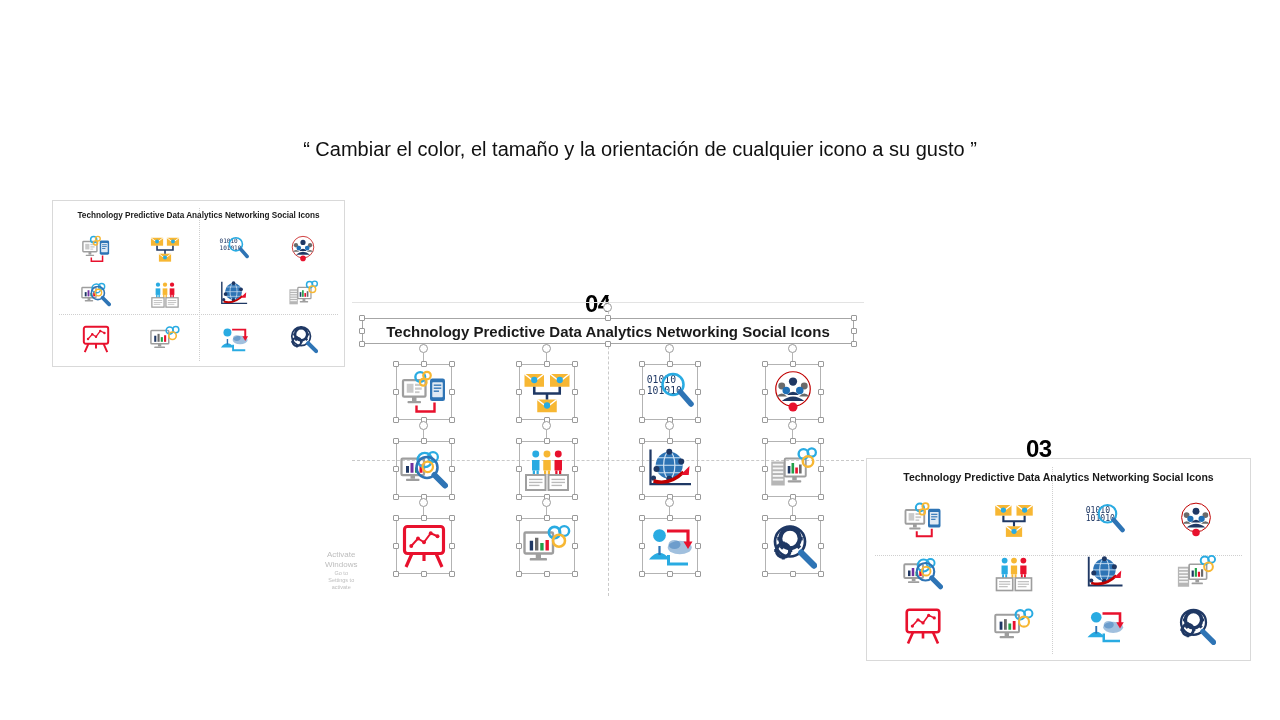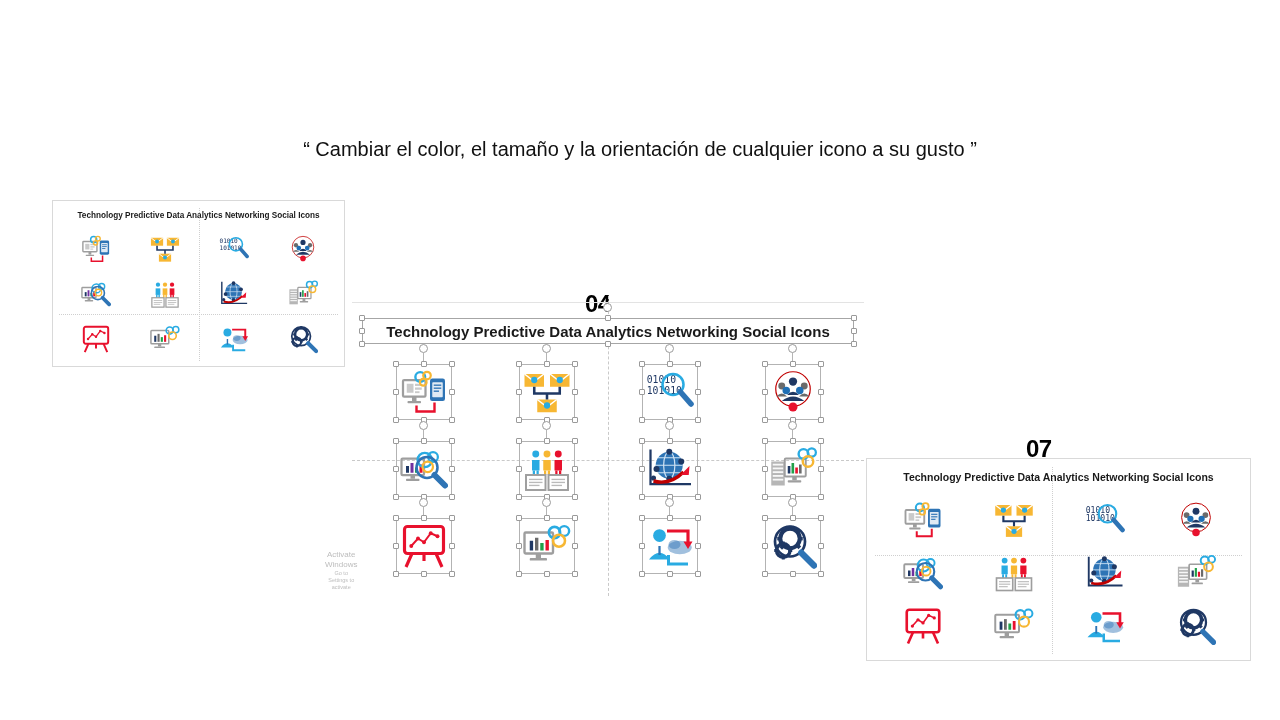--- a/index.html
+++ b/index.html
@@ -195,21 +195,21 @@
 </style>
 </head>
 <body>
 
 <div id="slide">
 
   <div class="slide-subtitle">“ Cambiar el color, el tamaño y la orientación de cualquier icono a su gusto ”</div>
 
   <div class="step-number" id="step-01">01</div>
   <div class="step-number" id="step-02">04</div>
-  <div class="step-number" id="step-03">07</div>
+  <div class="step-number" id="step-03">03</div>
 
   <div class="panel" id="panel-01">
     <div class="panel-title">Technology Predictive Data Analytics Networking Social Icons</div>
     <div class="divider-v"></div>
     <div class="divider-h"></div>
     <div class="icon-grid">
         <div class="icon-cell" title="Monitor and mobile with gears">
           <svg width="30" height="30" viewBox="0 0 64 64" xmlns="http://www.w3.org/2000/svg">
     <rect x="4" y="16" width="30" height="22" rx="1.5" fill="none" stroke="#9e9e9e" stroke-width="3"></rect>
     <rect x="9" y="21" width="9" height="12" fill="#9e9e9e" opacity=".55"></rect>

